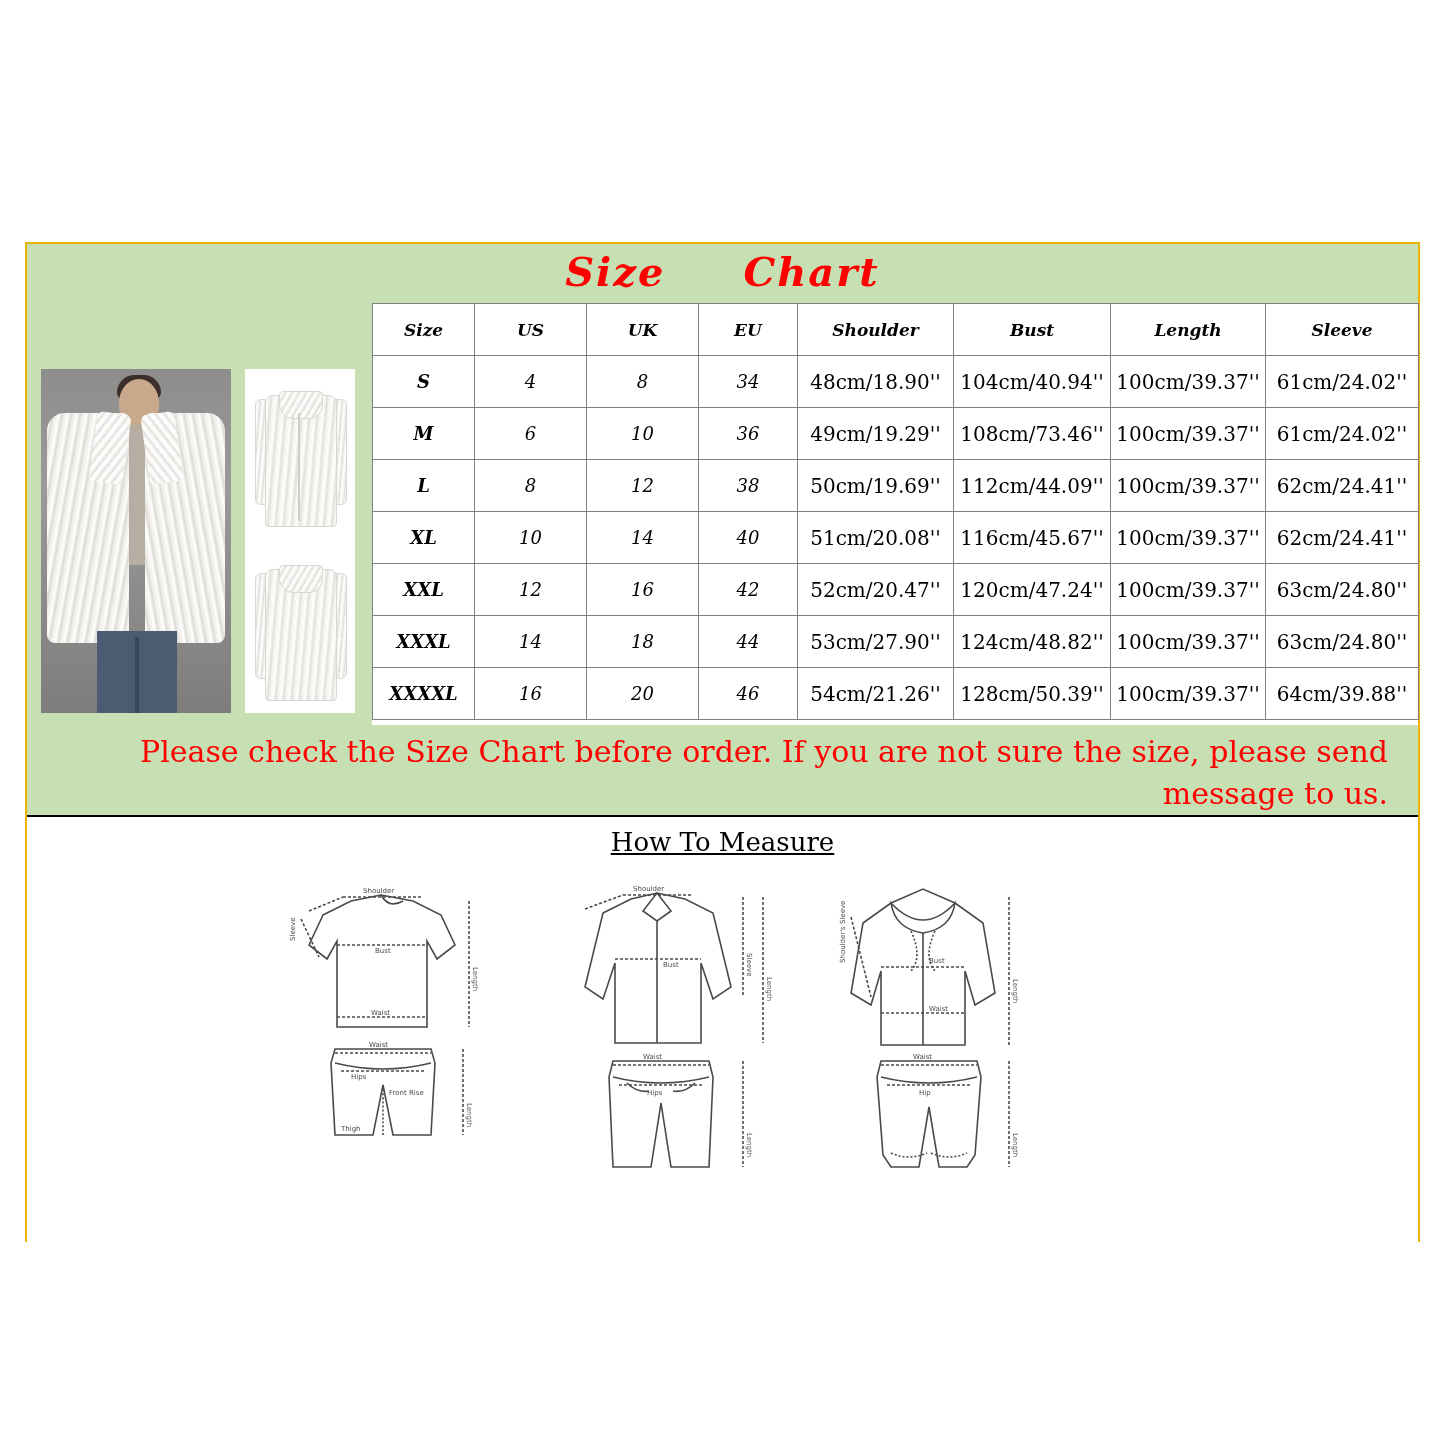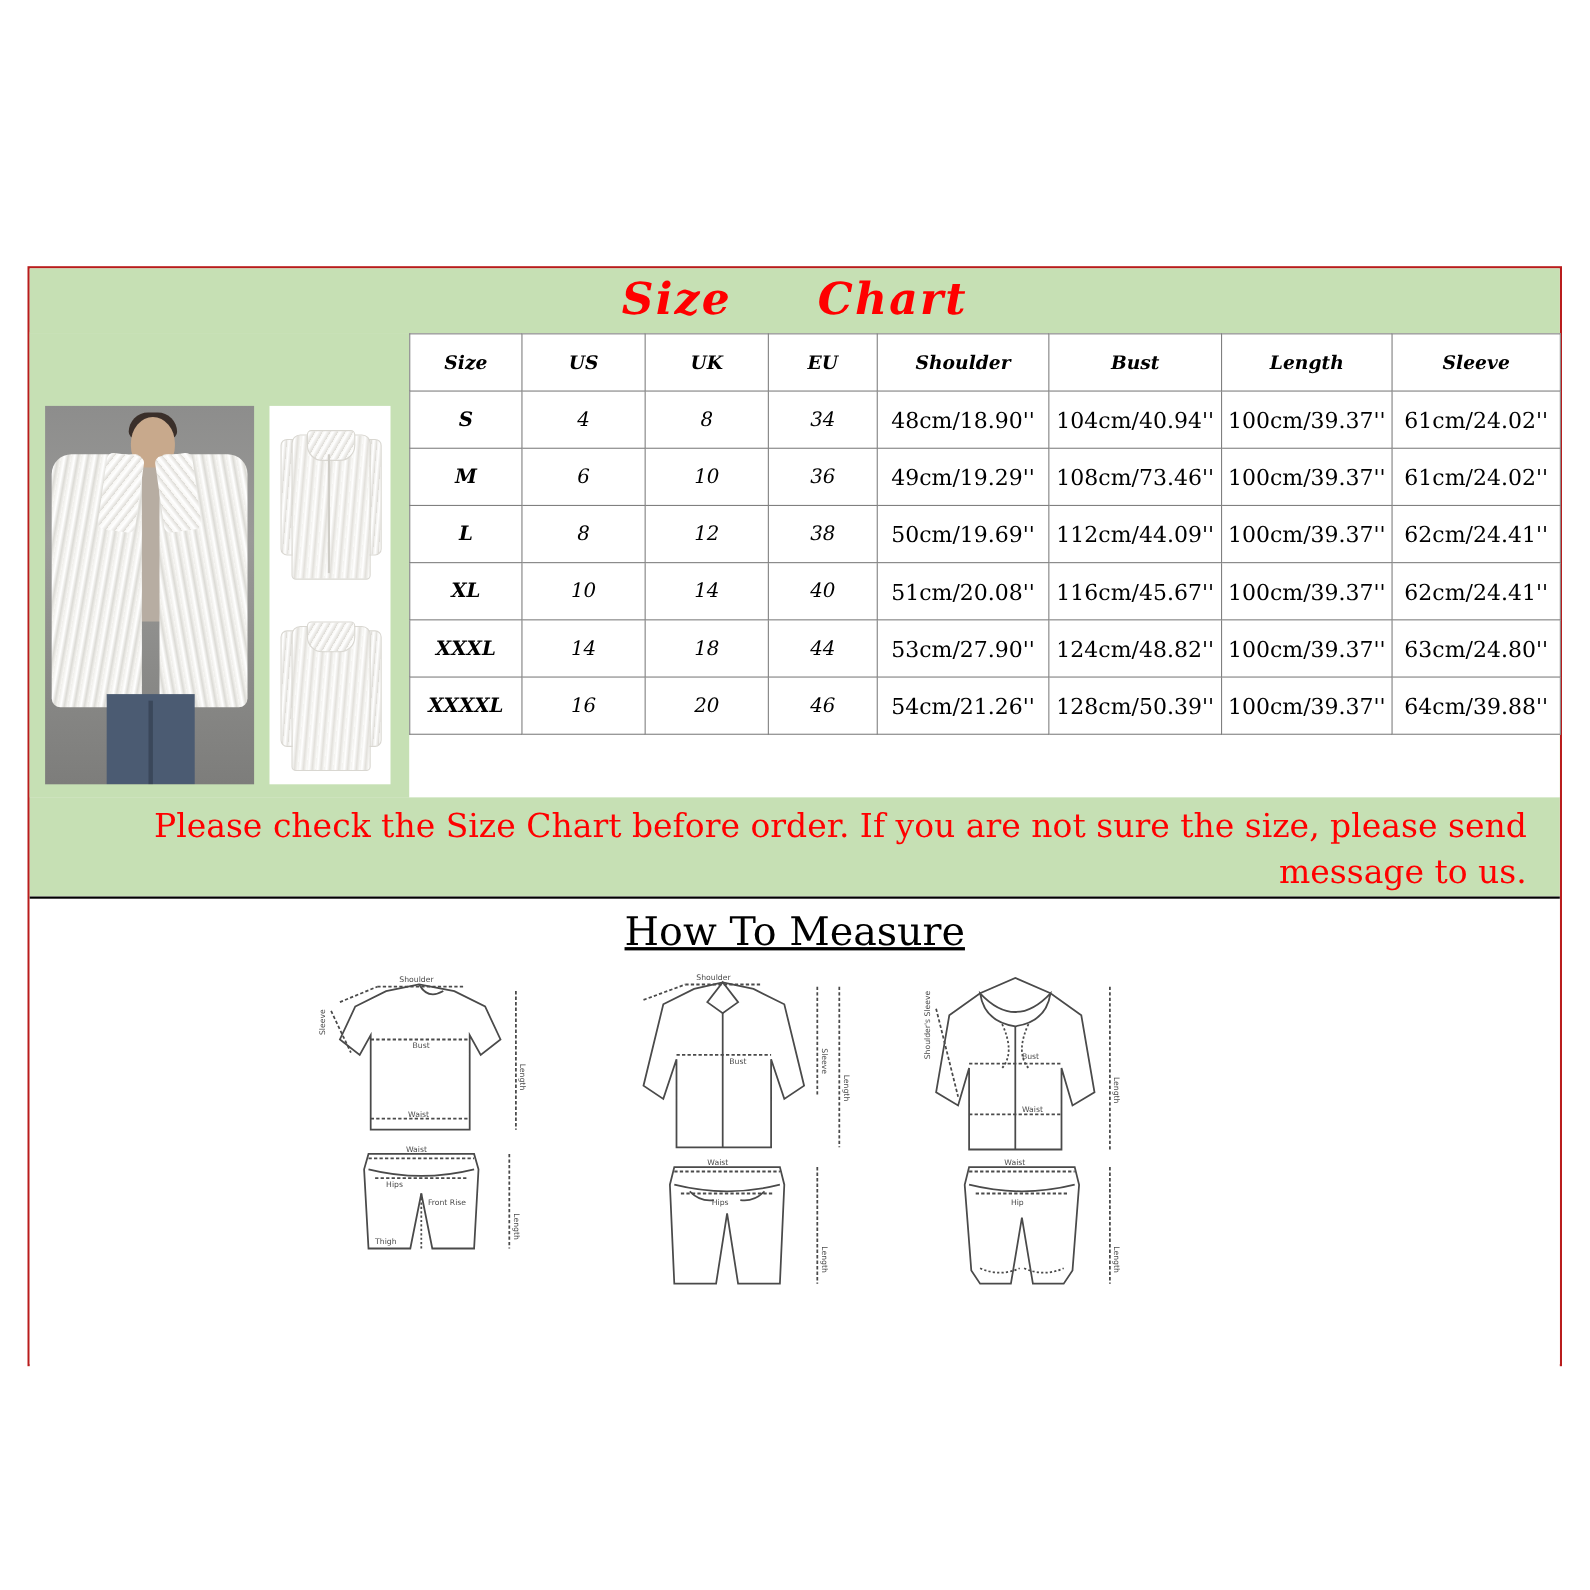--- a/index.html
+++ b/index.html
@@ -18,21 +18,21 @@
     width: 1445px;
     height: 1445px;
     background: #ffffff;
   }
   .sheet {
     position: absolute;
     left: 25px;
     top: 242px;
     width: 1395px;
     height: 1000px;
-    border: 2px solid #b91c1c;
+    border: 2px solid #eab308;
     box-sizing: border-box;
     background: #ffffff;
   }
   
   .title-band {
     position: relative;
     height: 58px;
     background: #c6e0b4;
     border-bottom: 1px solid #c6e0b4;
   }
@@ -281,21 +281,21 @@
   
   .howto {
     position: relative;
     height: 426px;
     background: #ffffff;
     border-top: 2px solid #000000;
   }
   .howto-title {
     text-align: center;
     font-family: "DejaVu Serif", serif;
-    font-size: 36px;
+    font-size: 26px;
     padding-top: 10px;
     text-decoration: underline;
     color: #000000;
   }
   .diagrams {
     position: absolute;
     left: 0;
     right: 0;
     top: 50px;
     height: 370px;
@@ -401,20 +401,30 @@
             </tr>
             <tr>
               <td class="size-cell">XL</td>
               <td class="num">10</td>
               <td class="num">14</td>
               <td class="num">40</td>
               <td class="meas">51cm/20.08''</td>
               <td class="meas">116cm/45.67''</td>
               <td class="meas">100cm/39.37''</td>
               <td class="meas">62cm/24.41''</td>
+            </tr>
+            <tr>
+              <td class="size-cell">XXL</td>
+              <td class="num">12</td>
+              <td class="num">16</td>
+              <td class="num">42</td>
+              <td class="meas">52cm/20.47''</td>
+              <td class="meas">120cm/47.24''</td>
+              <td class="meas">100cm/39.37''</td>
+              <td class="meas">63cm/24.80''</td>
             </tr>
             <tr>
               <td class="size-cell">XXXL</td>
               <td class="num">14</td>
               <td class="num">18</td>
               <td class="num">44</td>
               <td class="meas">53cm/27.90''</td>
               <td class="meas">124cm/48.82''</td>
               <td class="meas">100cm/39.37''</td>
               <td class="meas">63cm/24.80''</td>

